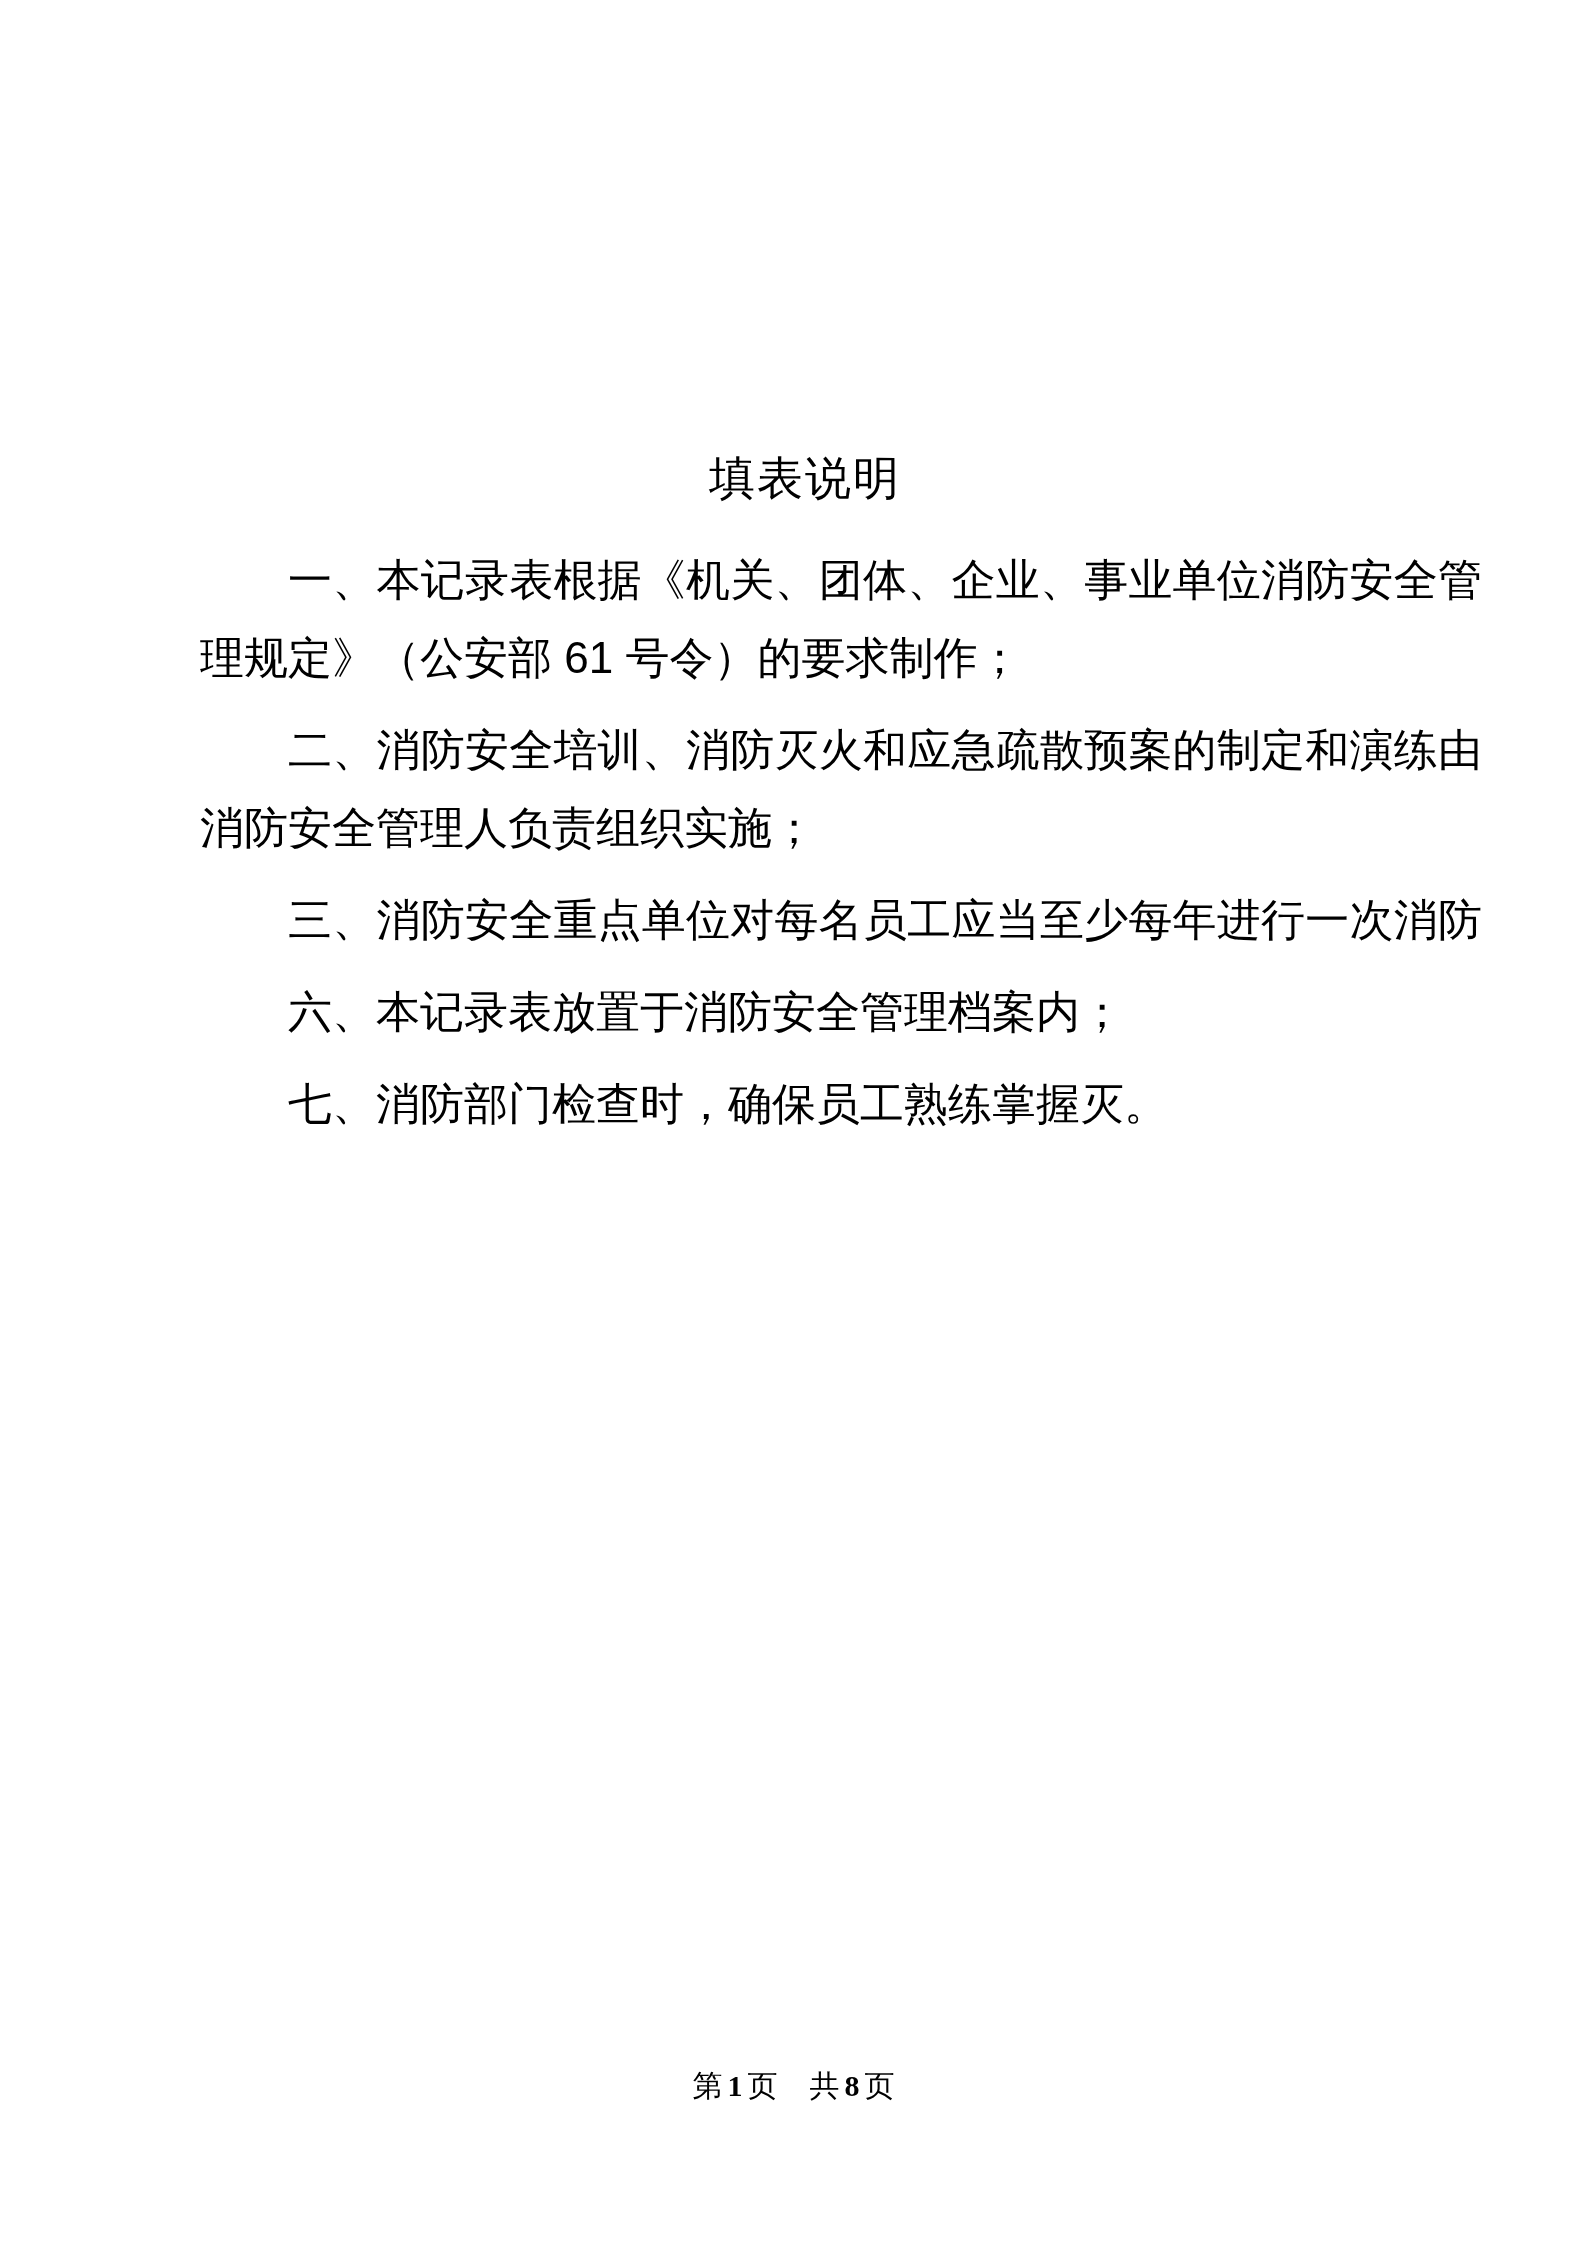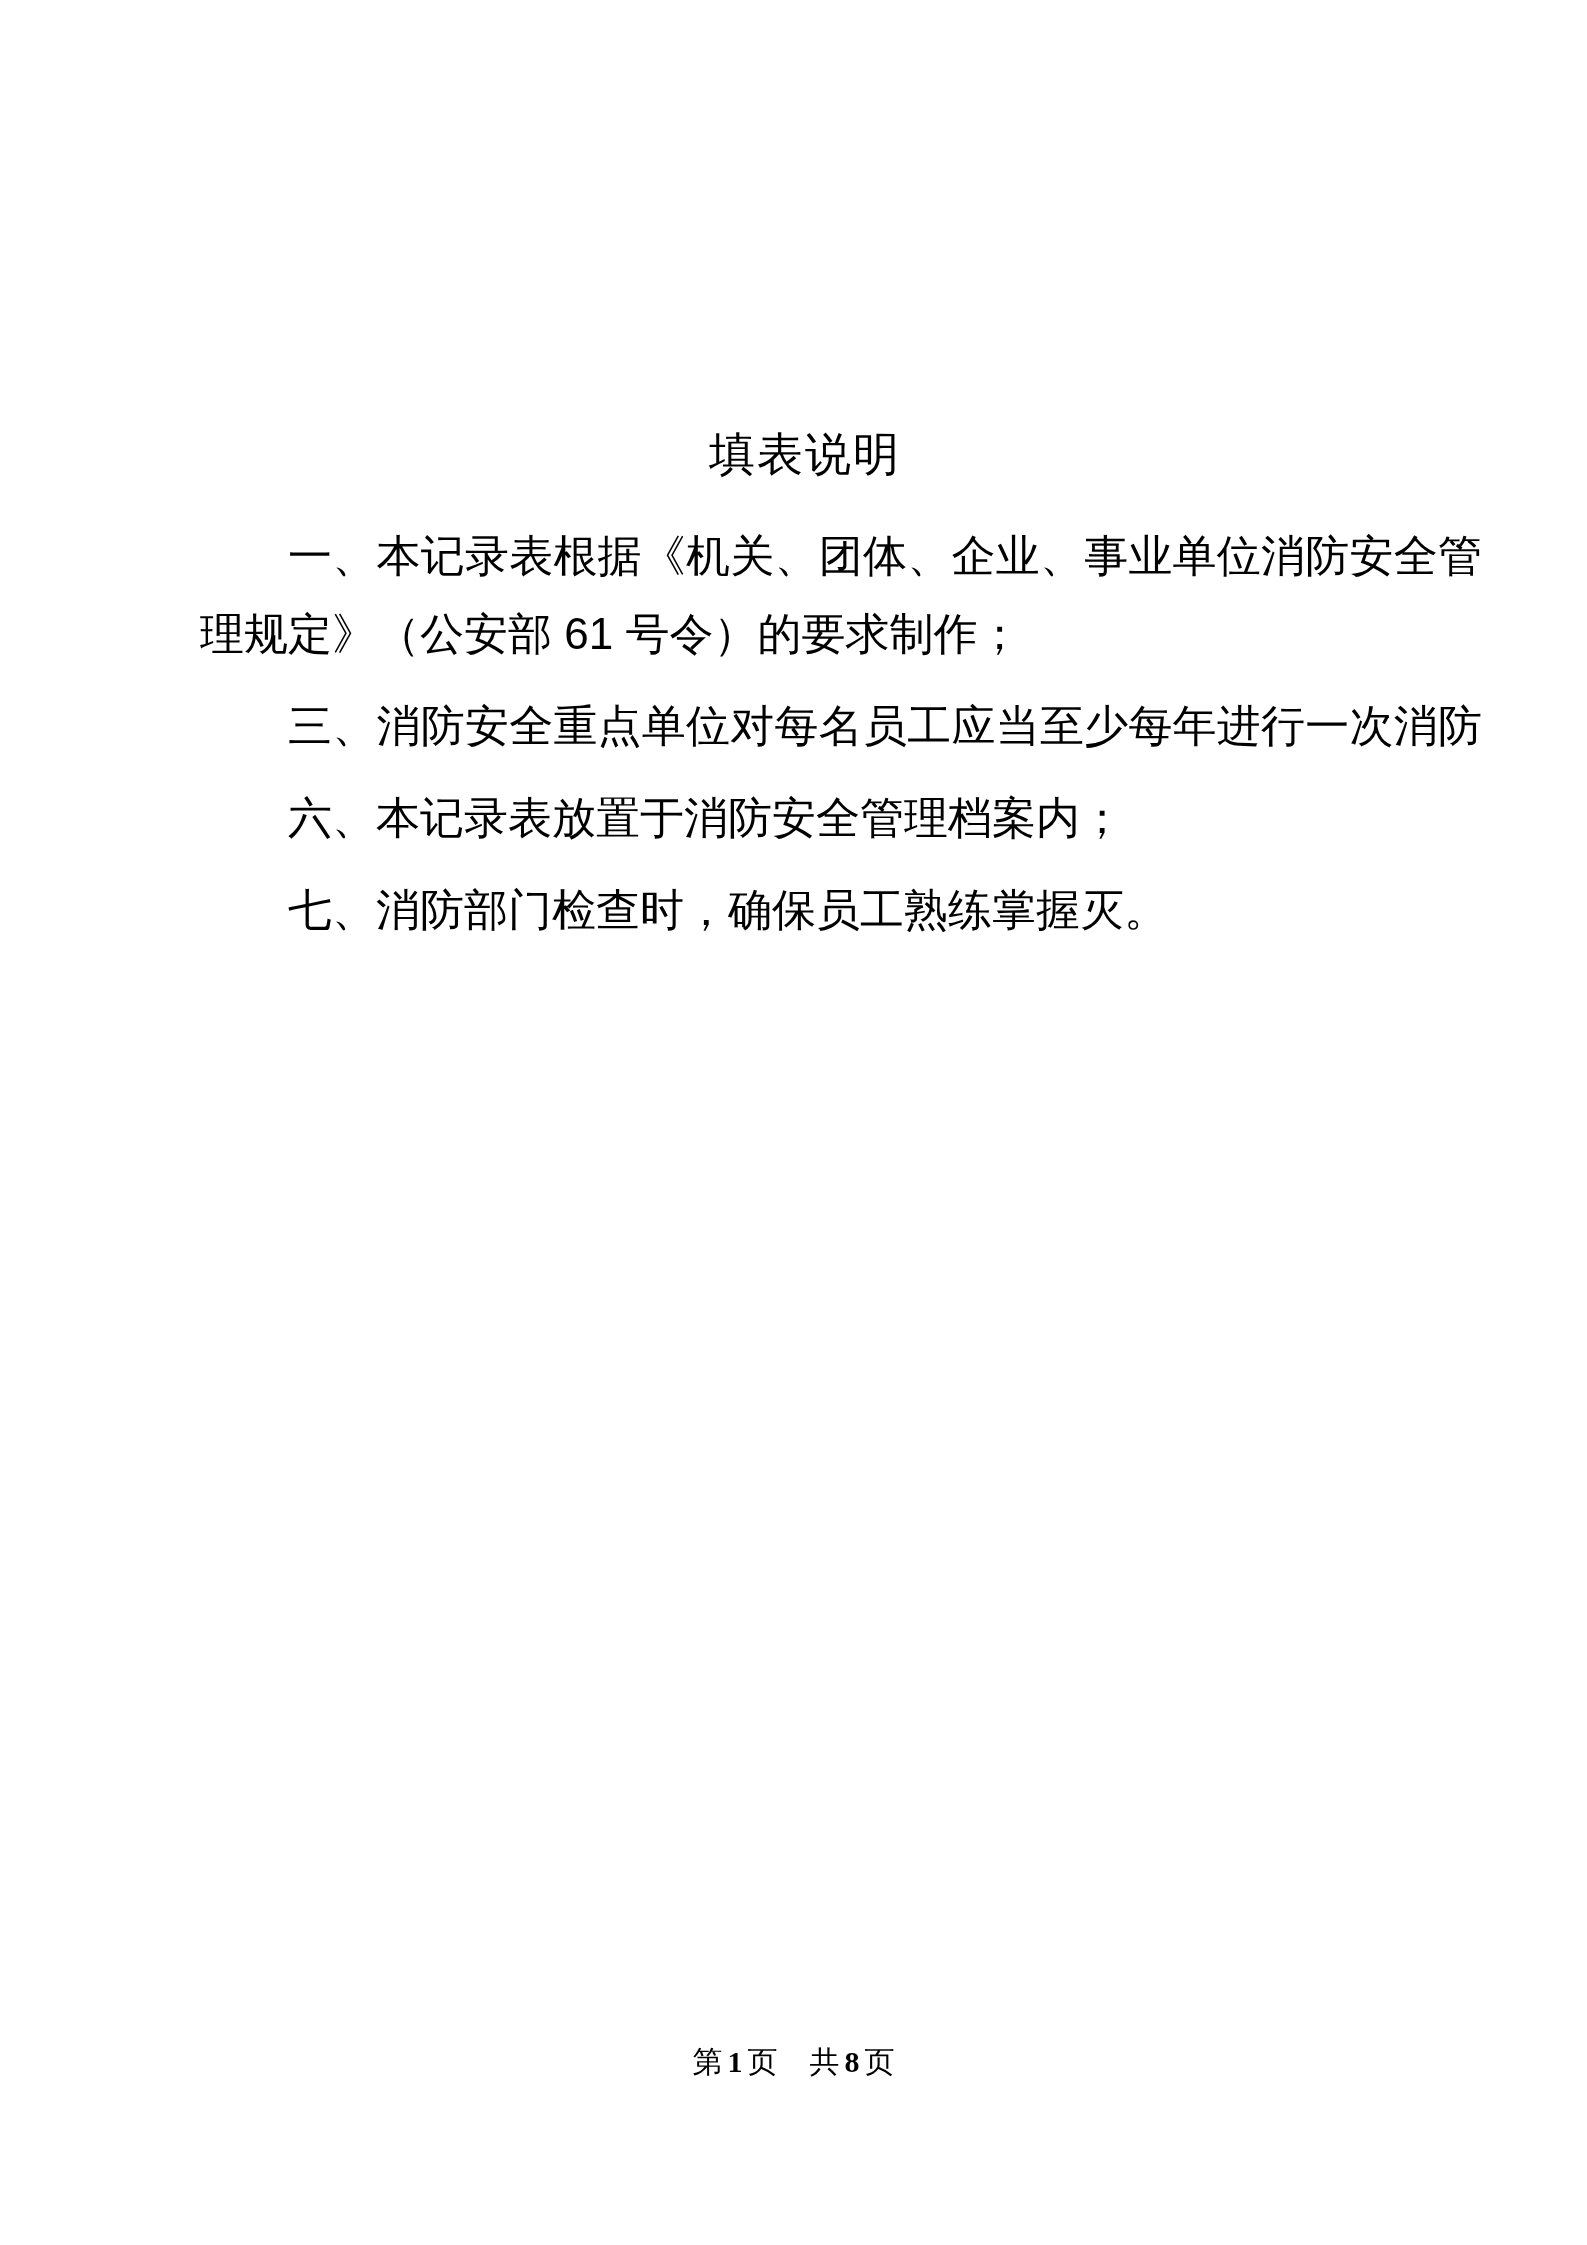--- a/index.html
+++ b/index.html
@@ -11,20 +11,21 @@
     height: 2245px;
     background: #ffffff;
     position: relative;
     color: #000000;
     font-family: "Liberation Sans", sans-serif;
   }
   .page {
     position: absolute;
     inset: 0;
     background: #ffffff;
+    margin-top: 24px;
   }
   .doc-title {
     position: absolute;
     top: 424px;
     left: 200px;
     width: 1210px;
     text-align: center;
     font-size: 46px;
     font-weight: 400;
     letter-spacing: 2px;
@@ -76,20 +77,24 @@
 <div class="page">
 
   <div class="doc-title">填表说明</div>
 
   <div class="body-text">
       <div class="paragraph">
         <div class="para-line first-line">一、本记录表根据《机关、团体、企业、事业单位消防安全管</div>
         <div class="para-line last-line">理规定》（公安部 61 号令）的要求制作；</div>
       </div>
       <div class="paragraph">
+        <div class="para-line first-line">二、消防安全培训、消防灭火和应急疏散预案的制定和演练由</div>
+        <div class="para-line last-line">消防安全管理人负责组织实施；</div>
+      </div>
+      <div class="paragraph">
         <div class="para-line first-line">三、消防安全重点单位对每名员工应当至少每年进行一次消防</div>
       </div>
       <div class="paragraph">
         <div class="para-line first-line last-line">六、本记录表放置于消防安全管理档案内；</div>
       </div>
       <div class="paragraph">
         <div class="para-line first-line last-line">七、消防部门检查时，确保员工熟练掌握灭。</div>
       </div>
     </div>
 

